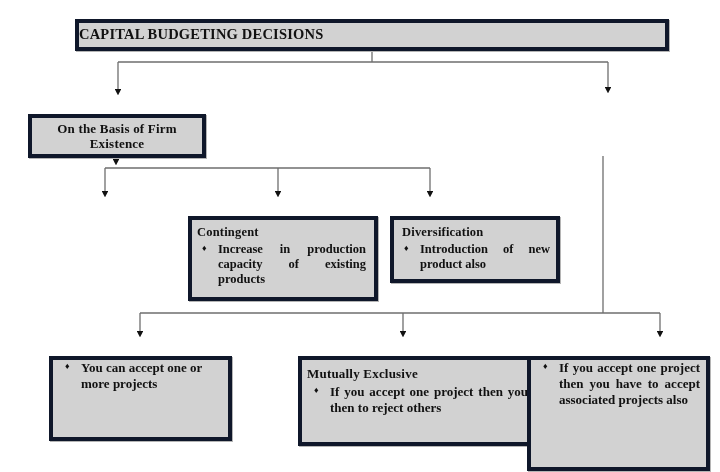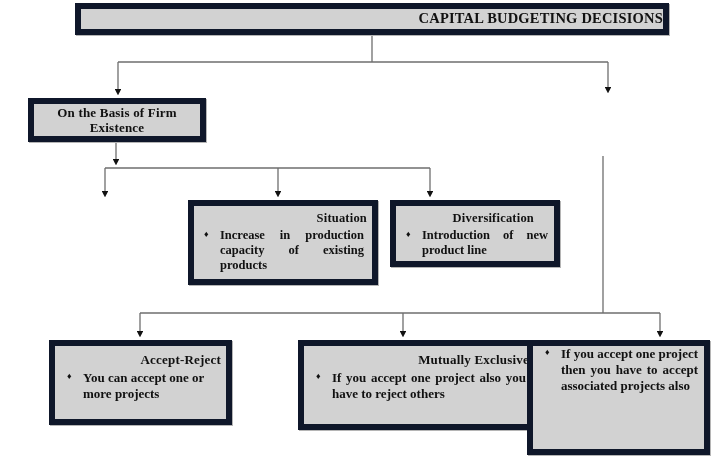--- a/index.html
+++ b/index.html
@@ -24,26 +24,27 @@
     left: 0;
     top: 0;
     width: 720px;
     height: 472px;
     pointer-events: none;
   }
   .node {
     position: absolute;
     box-sizing: border-box;
     background: #d2d2d2;
-    border: 6px solid #0f172a;
+    border: 4px solid #0f172a;
     box-shadow: 1px 1px 0 #b5b5b5;
     display: flex;
     flex-direction: column;
-    align-items: flex-end;
+    align-items: flex-start;
     justify-content: center;
+    margin-top: 16px;
   }
   .node .title {
     font-weight: bold;
     text-align: center;
     line-height: 1.18;
     letter-spacing: 0.2px;
   }
   .node .bullets {
     margin: 0;
     padding: 0;
@@ -94,21 +95,21 @@
     justify-content: flex-start;
   }
   #n-expansion .title { font-size: 12.5px; padding: 5px 5px 2px; }
   #n-expansion .bullets { padding: 0 8px 0 10px; }
   #n-expansion .bullets li { font-size: 12.5px; }
 
   #n-diversification {
     left: 390px; top: 200px; width: 170px; height: 67px;
     justify-content: flex-start;
   }
-  #n-diversification .title { font-size: 12.5px; padding: 5px 20px 2px; }
+  #n-diversification .title { font-size: 12.5px; padding: 5px 8px 2px; }
   #n-diversification .bullets { padding: 0 6px 0 10px; }
   #n-diversification .bullets li { font-size: 12.5px; }
 
   #n-accept {
     left: 49px; top: 340px; width: 183px; height: 85px;
     justify-content: flex-start;
   }
   #n-accept .title { font-size: 13px; padding: 6px 5px 3px; }
   #n-accept .bullets { padding: 0 6px 0 12px; }
   #n-accept .bullets li { font-size: 13px; text-align: left; }
@@ -165,55 +166,54 @@
     <div class="title">CAPITAL BUDGETING DECISIONS</div>
   </div>
 
   <div class="node" id="n-firm">
     <div class="title">On the Basis of Firm Existence</div>
   </div>
 
 
 
   <div class="node" id="n-expansion">
-    <div class="title">Situation</div>
+    <div class="title">Contingent</div>
     <ul class="bullets">
       <li>
         <span class="dia">♦</span>
         <span class="btxt">Increase in production capacity of existing products</span>
       </li>
     </ul>
   </div>
 
   <div class="node" id="n-diversification">
     <div class="title">Diversification</div>
     <ul class="bullets">
       <li>
         <span class="dia">♦</span>
-        <span class="btxt">Introduction of new product line</span>
+        <span class="btxt">Introduction of new product also</span>
       </li>
     </ul>
   </div>
 
   <div class="node" id="n-accept">
-    <div class="title">Accept-Reject</div>
     <ul class="bullets">
       <li>
         <span class="dia">♦</span>
         <span class="btxt">You can accept one or more projects</span>
       </li>
     </ul>
   </div>
 
   <div class="node" id="n-mutually">
     <div class="title">Mutually Exclusive</div>
     <ul class="bullets">
       <li>
         <span class="dia">♦</span>
-        <span class="btxt">If you accept one project also you have to reject others</span>
+        <span class="btxt">If you accept one project then you then to reject others</span>
       </li>
     </ul>
   </div>
 
   <div class="node" id="n-contingent">
     <ul class="bullets">
       <li>
         <span class="dia">♦</span>
         <span class="btxt">If you accept one project then you have to accept associated projects also</span>
       </li>

